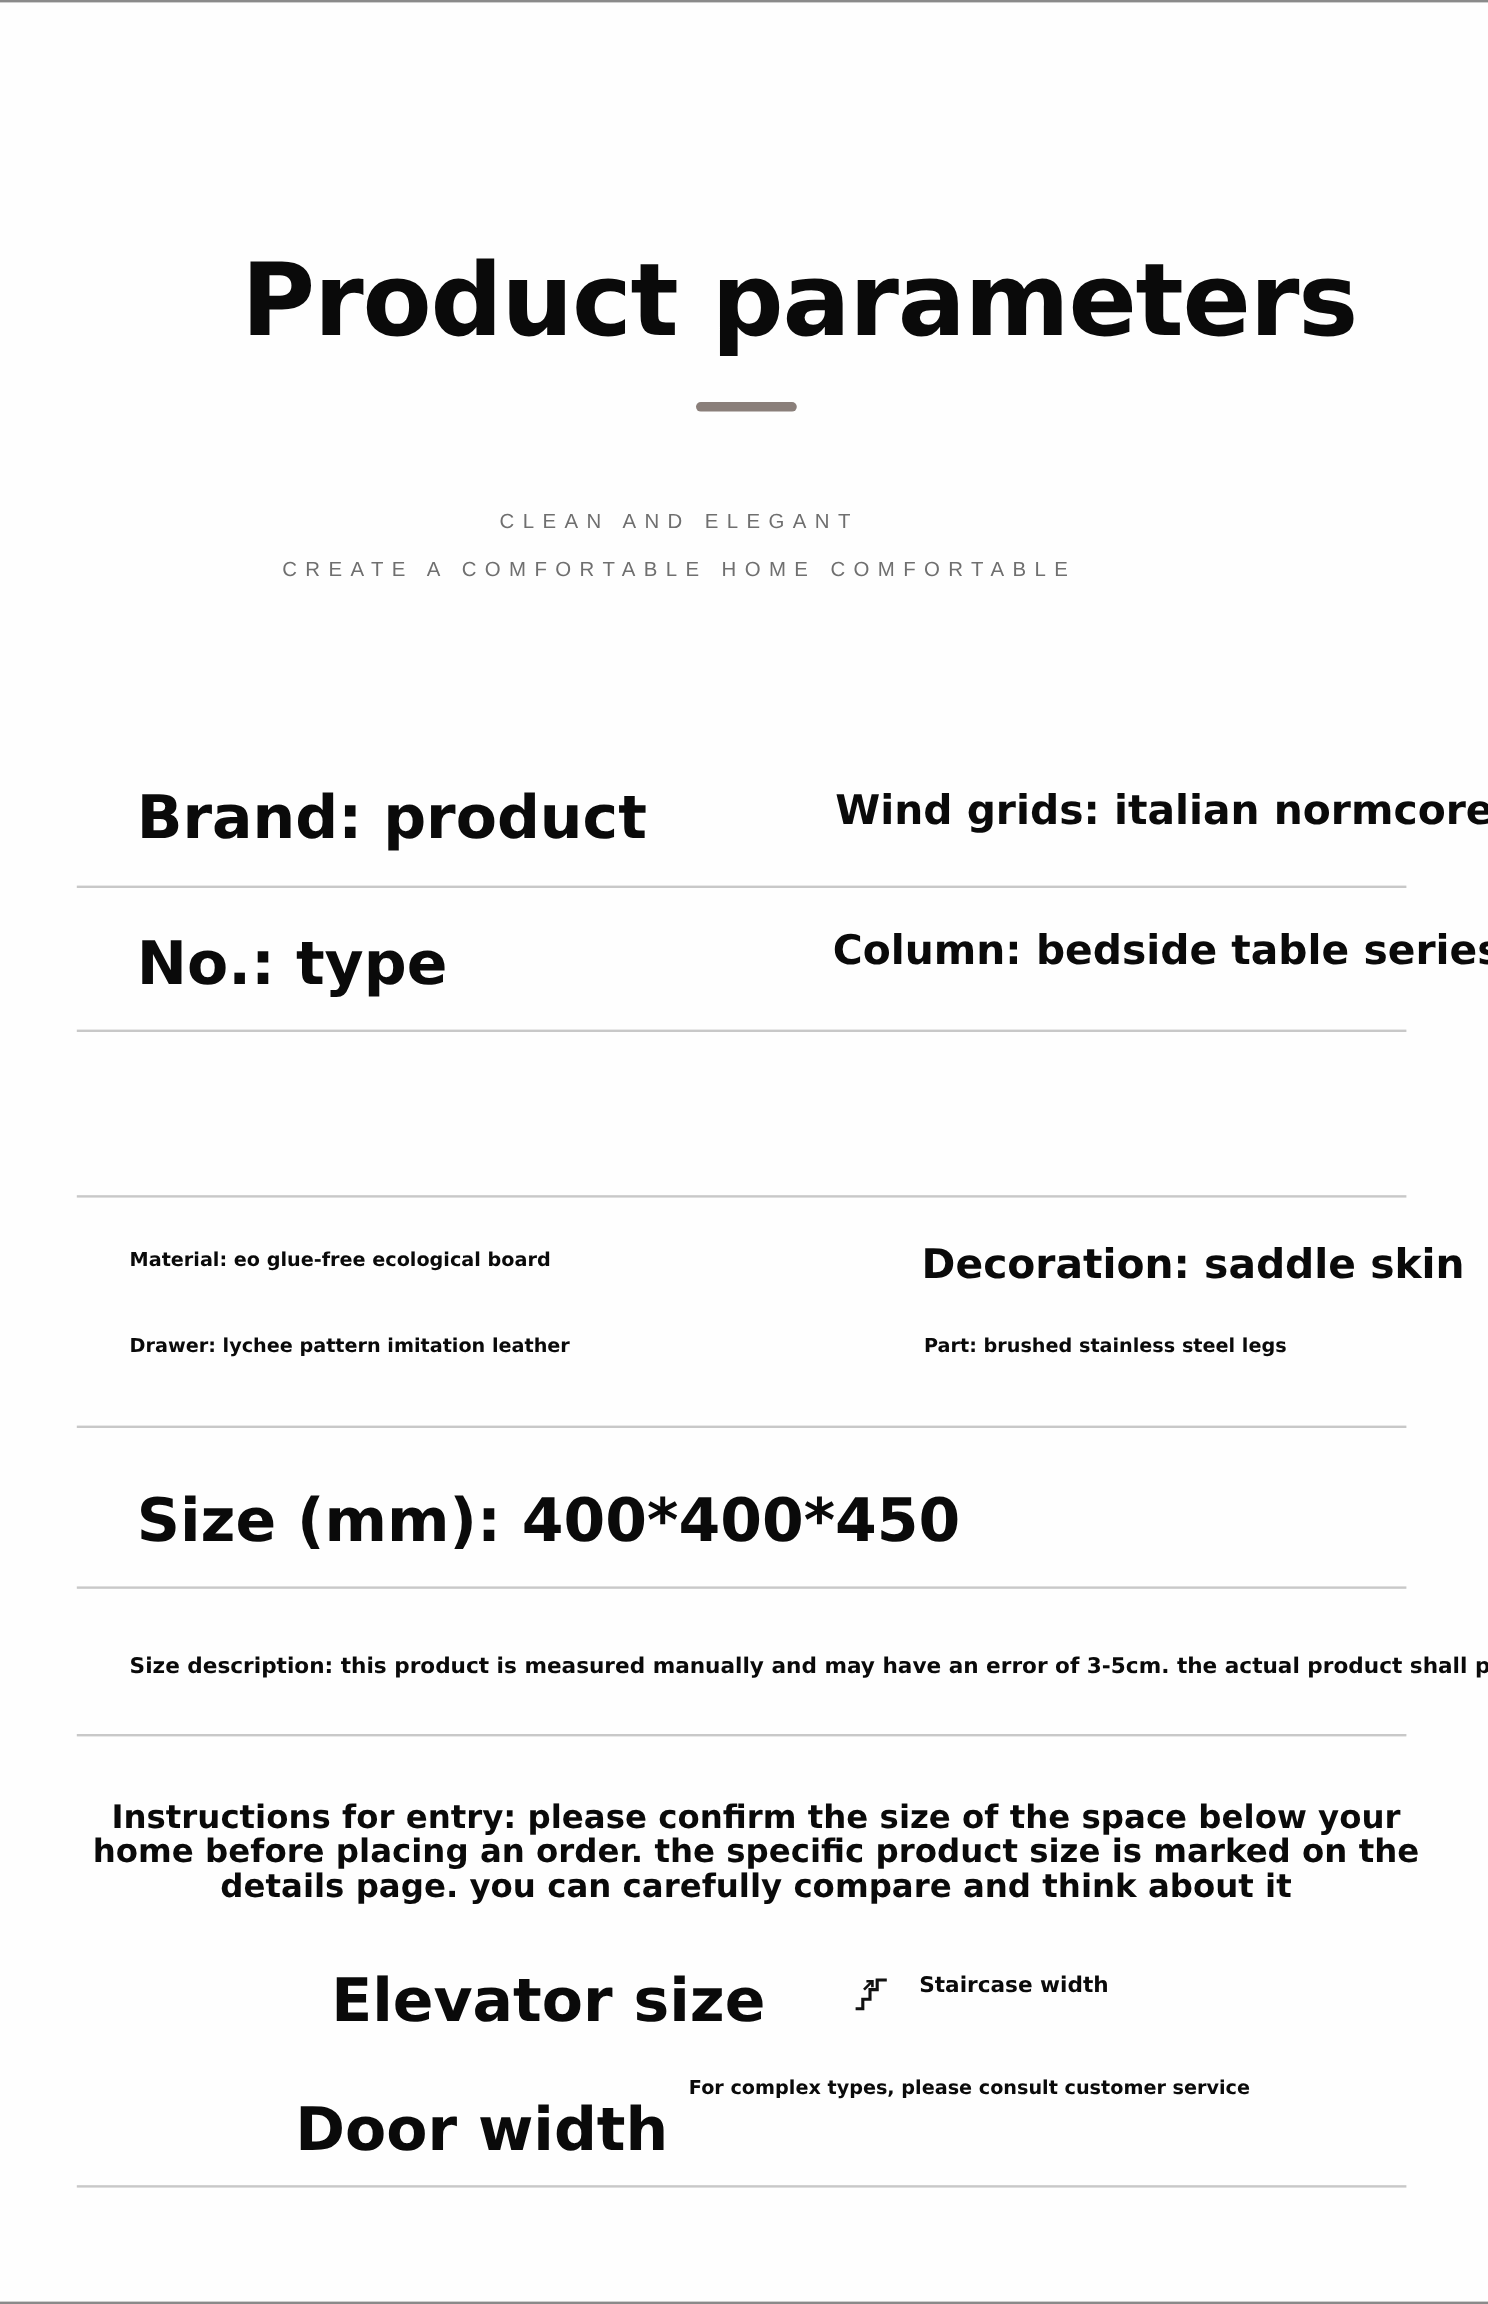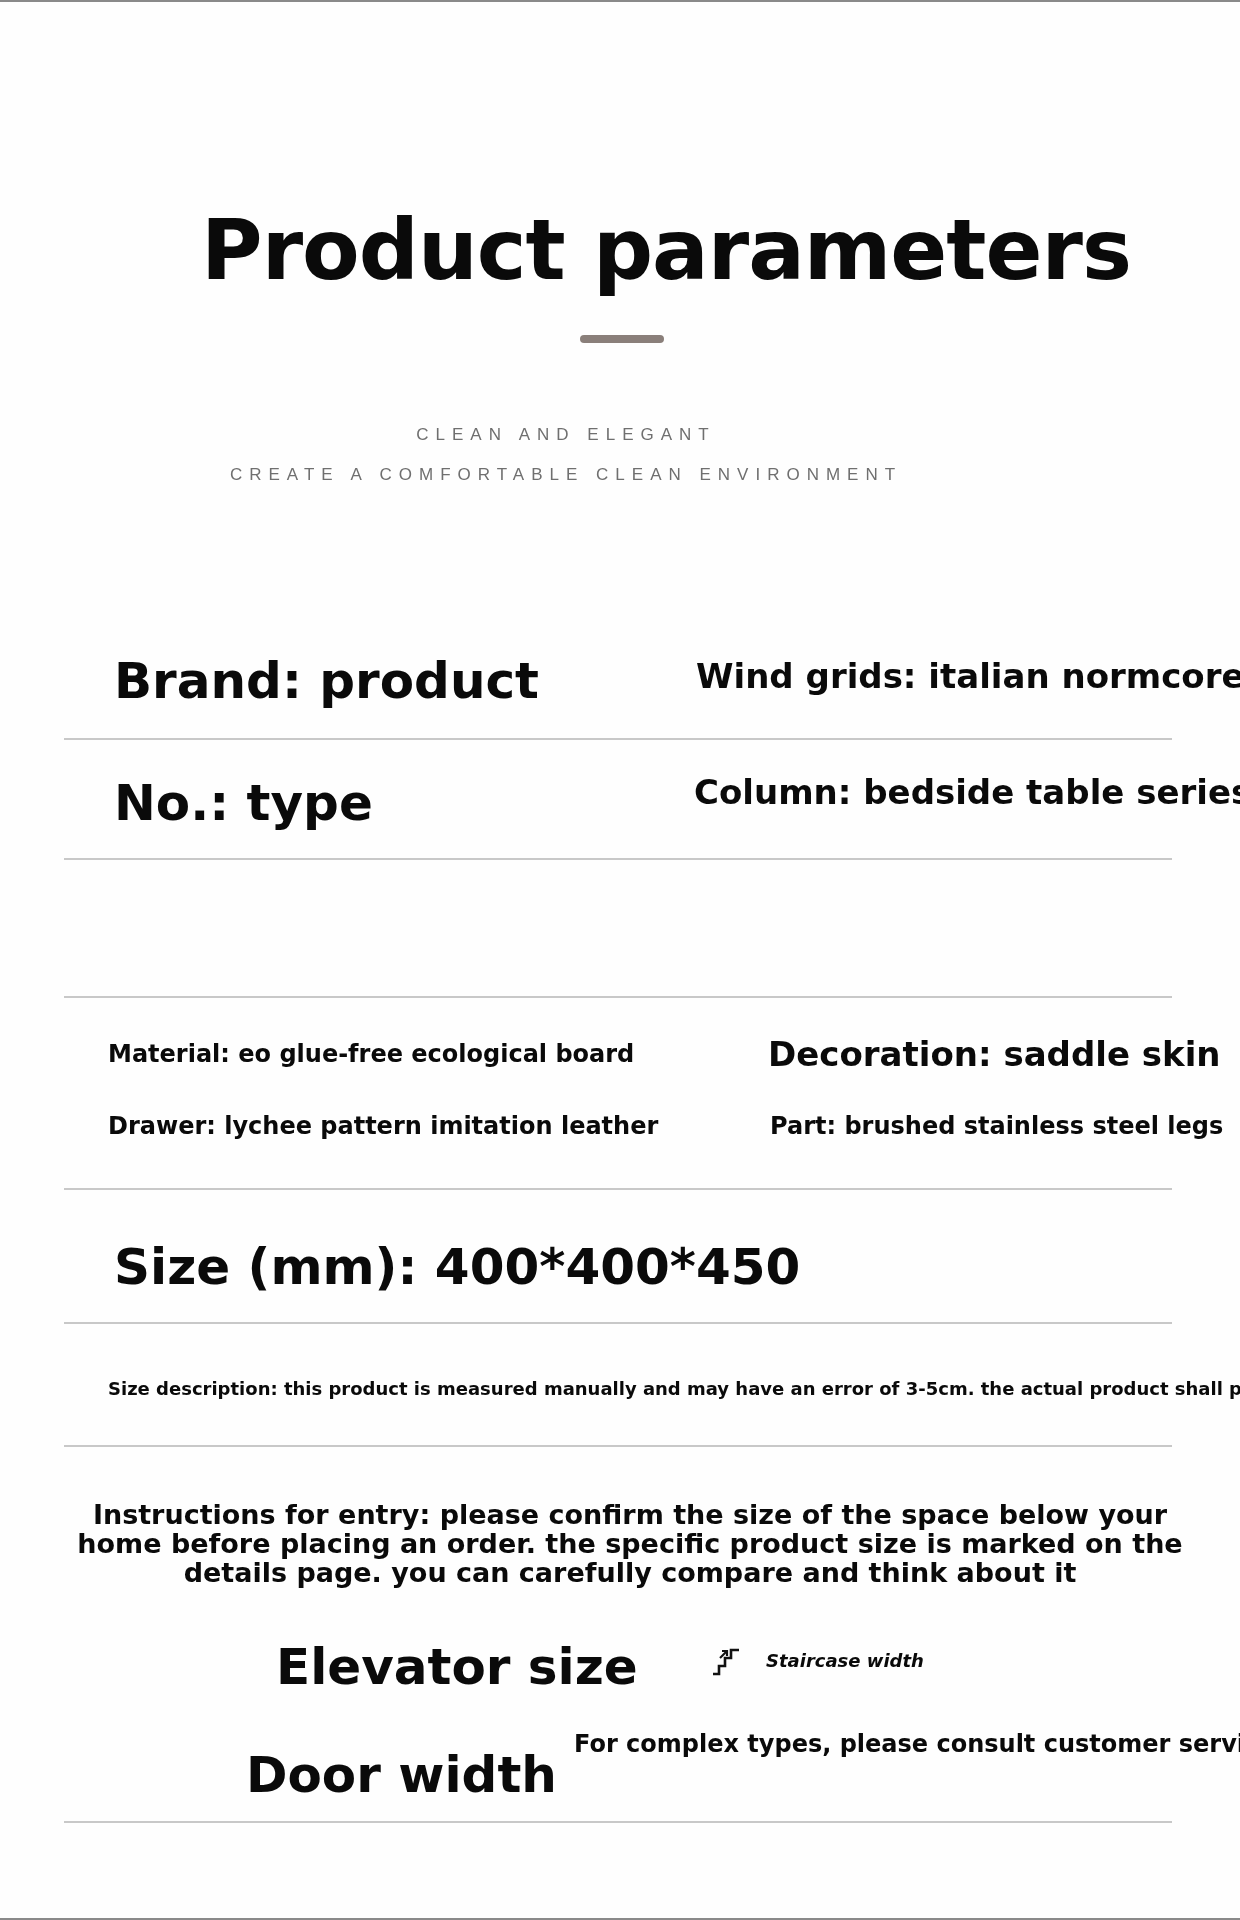--- a/index.html
+++ b/index.html
@@ -56,53 +56,53 @@
       background: #c8c8c8;
     }
 
     .field {
       position: absolute;
       font-weight: bold;
       white-space: nowrap;
     }
     .lg { font-size: 50px; }
     .md { font-size: 34px; }
-    .sm { font-size: 24px; }
+    .sm { font-size: 16px; }
     .xs { font-size: 18px; }
 
     .instructions {
       position: absolute;
       left: 60px; top: 1500px; width: 1140px;
       text-align: center;
       font-weight: bold;
       font-size: 27px;
       line-height: 29px;
     }
 
     .stair-row {
       position: absolute;
       left: 712px; top: 1644px;
-      display: flex; align-items: center; font-style: italic;
+      display: flex; 
     }
     .stair-icon {
       width: 34px; height: 32px; margin-right: 20px;
     }
     .stair-label {
       font-size: 18px; font-weight: bold;
     }
   </style>
 </head>
 <body>
 
 <div class="frame-top"></div>
 
 <h1 class="title">Product parameters</h1>
 <div class="dash"></div>
 <div class="subtitle s1">CLEAN AND ELEGANT</div>
-<div class="subtitle s2">CREATE A COMFORTABLE CLEAN ENVIRONMENT</div>
+<div class="subtitle s2">CREATE A COMFORTABLE HOME COMFORTABLE</div>
 
 <div class="field lg" style="left:114px; top:652px;">Brand: product</div>
 <div class="field md" style="left:696px; top:656px;">Wind grids: italian normcore</div>
 <div class="divider" style="top:738px;"></div>
 
 <div class="field lg" style="left:114px; top:774px;">No.: type</div>
 <div class="field md" style="left:694px; top:772px;">Column: bedside table series</div>
 <div class="divider" style="top:858px;"></div>
 
 <div class="divider" style="top:996px;"></div>

